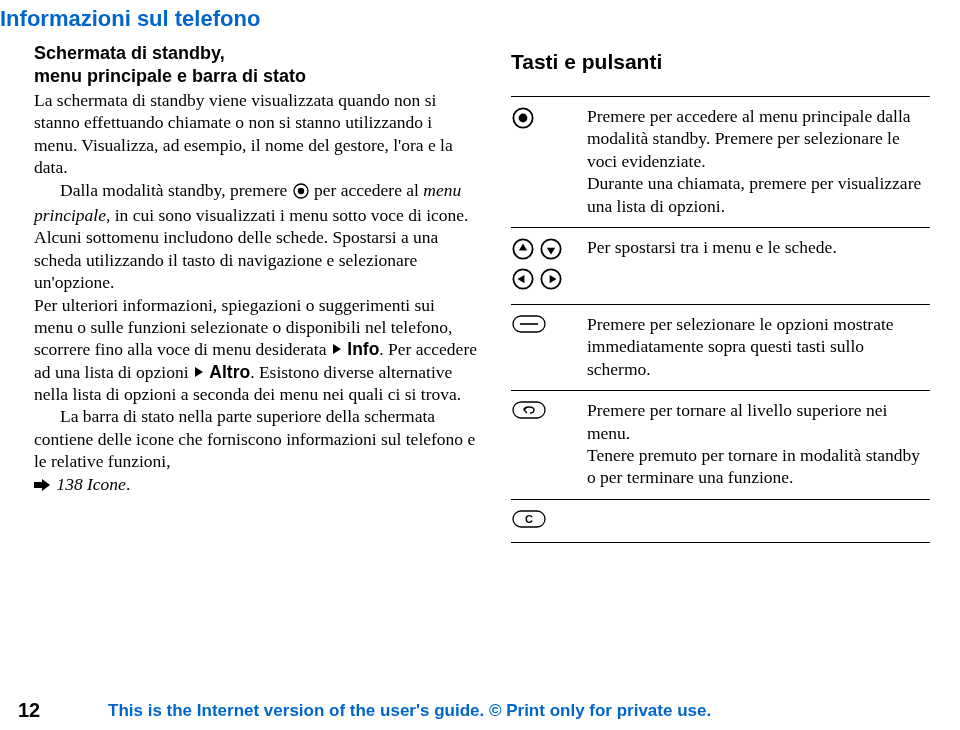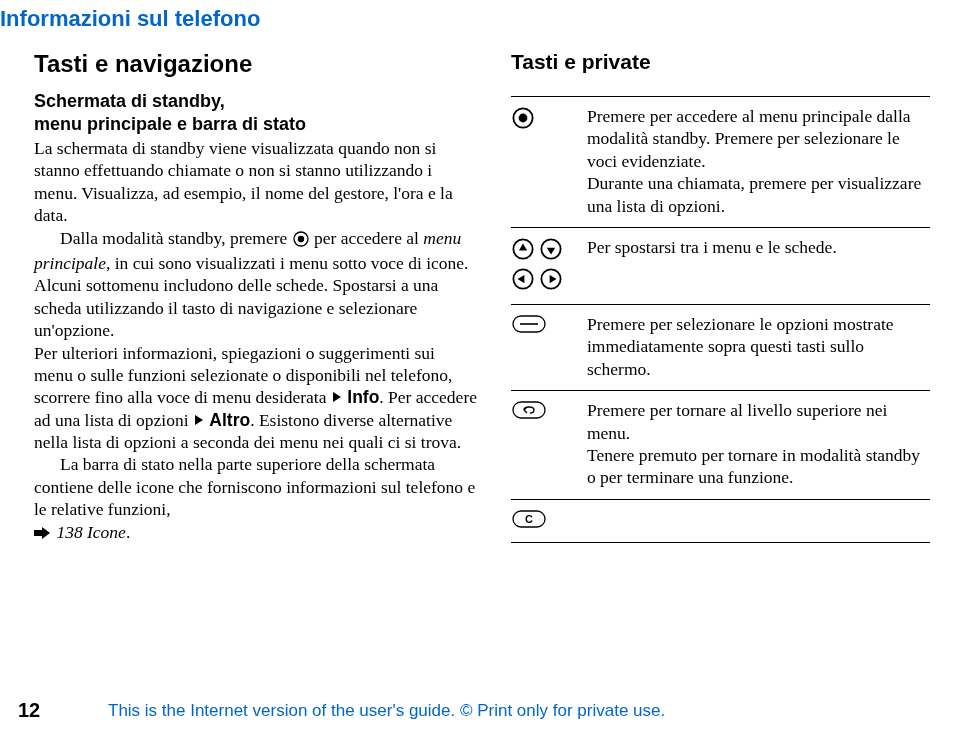--- a/index.html
+++ b/index.html
@@ -133,36 +133,35 @@
   .page-num {
     font-family: Arial, Helvetica, sans-serif;
     font-weight: bold;
     font-size: 20px;
     width: 92px;
     padding-left: 2px;
     margin-left: 16px;
   }
   .footer-text {
     font-family: Arial, Helvetica, sans-serif;
-    font-weight: normal;
+    font-weight: bold;
     color: #0066cc;
     font-size: 17px;
   }
 </style>
 </head>
 <body>
 
 <div class="page">
 
   <div class="header-title">Informazioni sul telefono</div>
 
   <div class="columns">
 
     <div class="col-left">
-      <div class="section-title">Tasti e navigazione</div>
 
       <div class="sub-title">
         <span>Schermata di standby,</span><br>
         <span>menu principale e barra di stato</span>
       </div>
 
       <div class="body-text">
         <span>La schermata di standby viene visualizzata quando non si stanno effettuando chiamate o non si stanno utilizzando i menu. Visualizza, ad esempio, il nome del gestore, l'ora e la data.</span><br>
         <span class="indent"></span><span>Dalla modalità standby, premere </span>
         <span class="inline-icon">
@@ -174,21 +173,21 @@
         <span> per accedere al </span><span class="italic">menu principale</span><span>, in cui sono visualizzati i menu sotto voce di icone. Alcuni sottomenu includono delle schede. Spostarsi a una scheda utilizzando il tasto di navigazione e selezionare un'opzione.</span>
         <br>
         <span>Per ulteriori informazioni, spiegazioni o suggerimenti sui menu o sulle funzioni selezionate o disponibili nel telefono, scorrere fino alla voce di menu desiderata </span><span class="tri"></span> <span class="bold-sans">Info</span><span>. Per accedere ad una lista di opzioni </span><span class="tri"></span> <span class="bold-sans">Altro</span><span>. Esistono diverse alternative nella lista di opzioni a seconda dei menu nei quali ci si trova.</span>
         <br>
         <span class="indent"></span><span>La barra di stato nella parte superiore della schermata contiene delle icone che forniscono informazioni sul telefono e le relative funzioni, </span><br>
         <span class="arrow-right"></span> <span class="italic">138 Icone</span><span>.</span>
       </div>
     </div>
 
     <div class="col-right">
-      <div class="right-heading">Tasti e private</div>
+      <div class="right-heading">Tasti e pulsanti</div>
       <hr class="rule">
 
       <div class="key-row">
         <div class="key-icons">
           <span class="inline-icon">
             <svg width="22" height="22" viewBox="0 0 16 16">
                 <circle cx="8" cy="8" r="7" fill="none" stroke="#000" stroke-width="1.3"></circle>
                 <circle cx="8" cy="8" r="3.2" fill="#000"></circle>
               </svg>
           </span>

